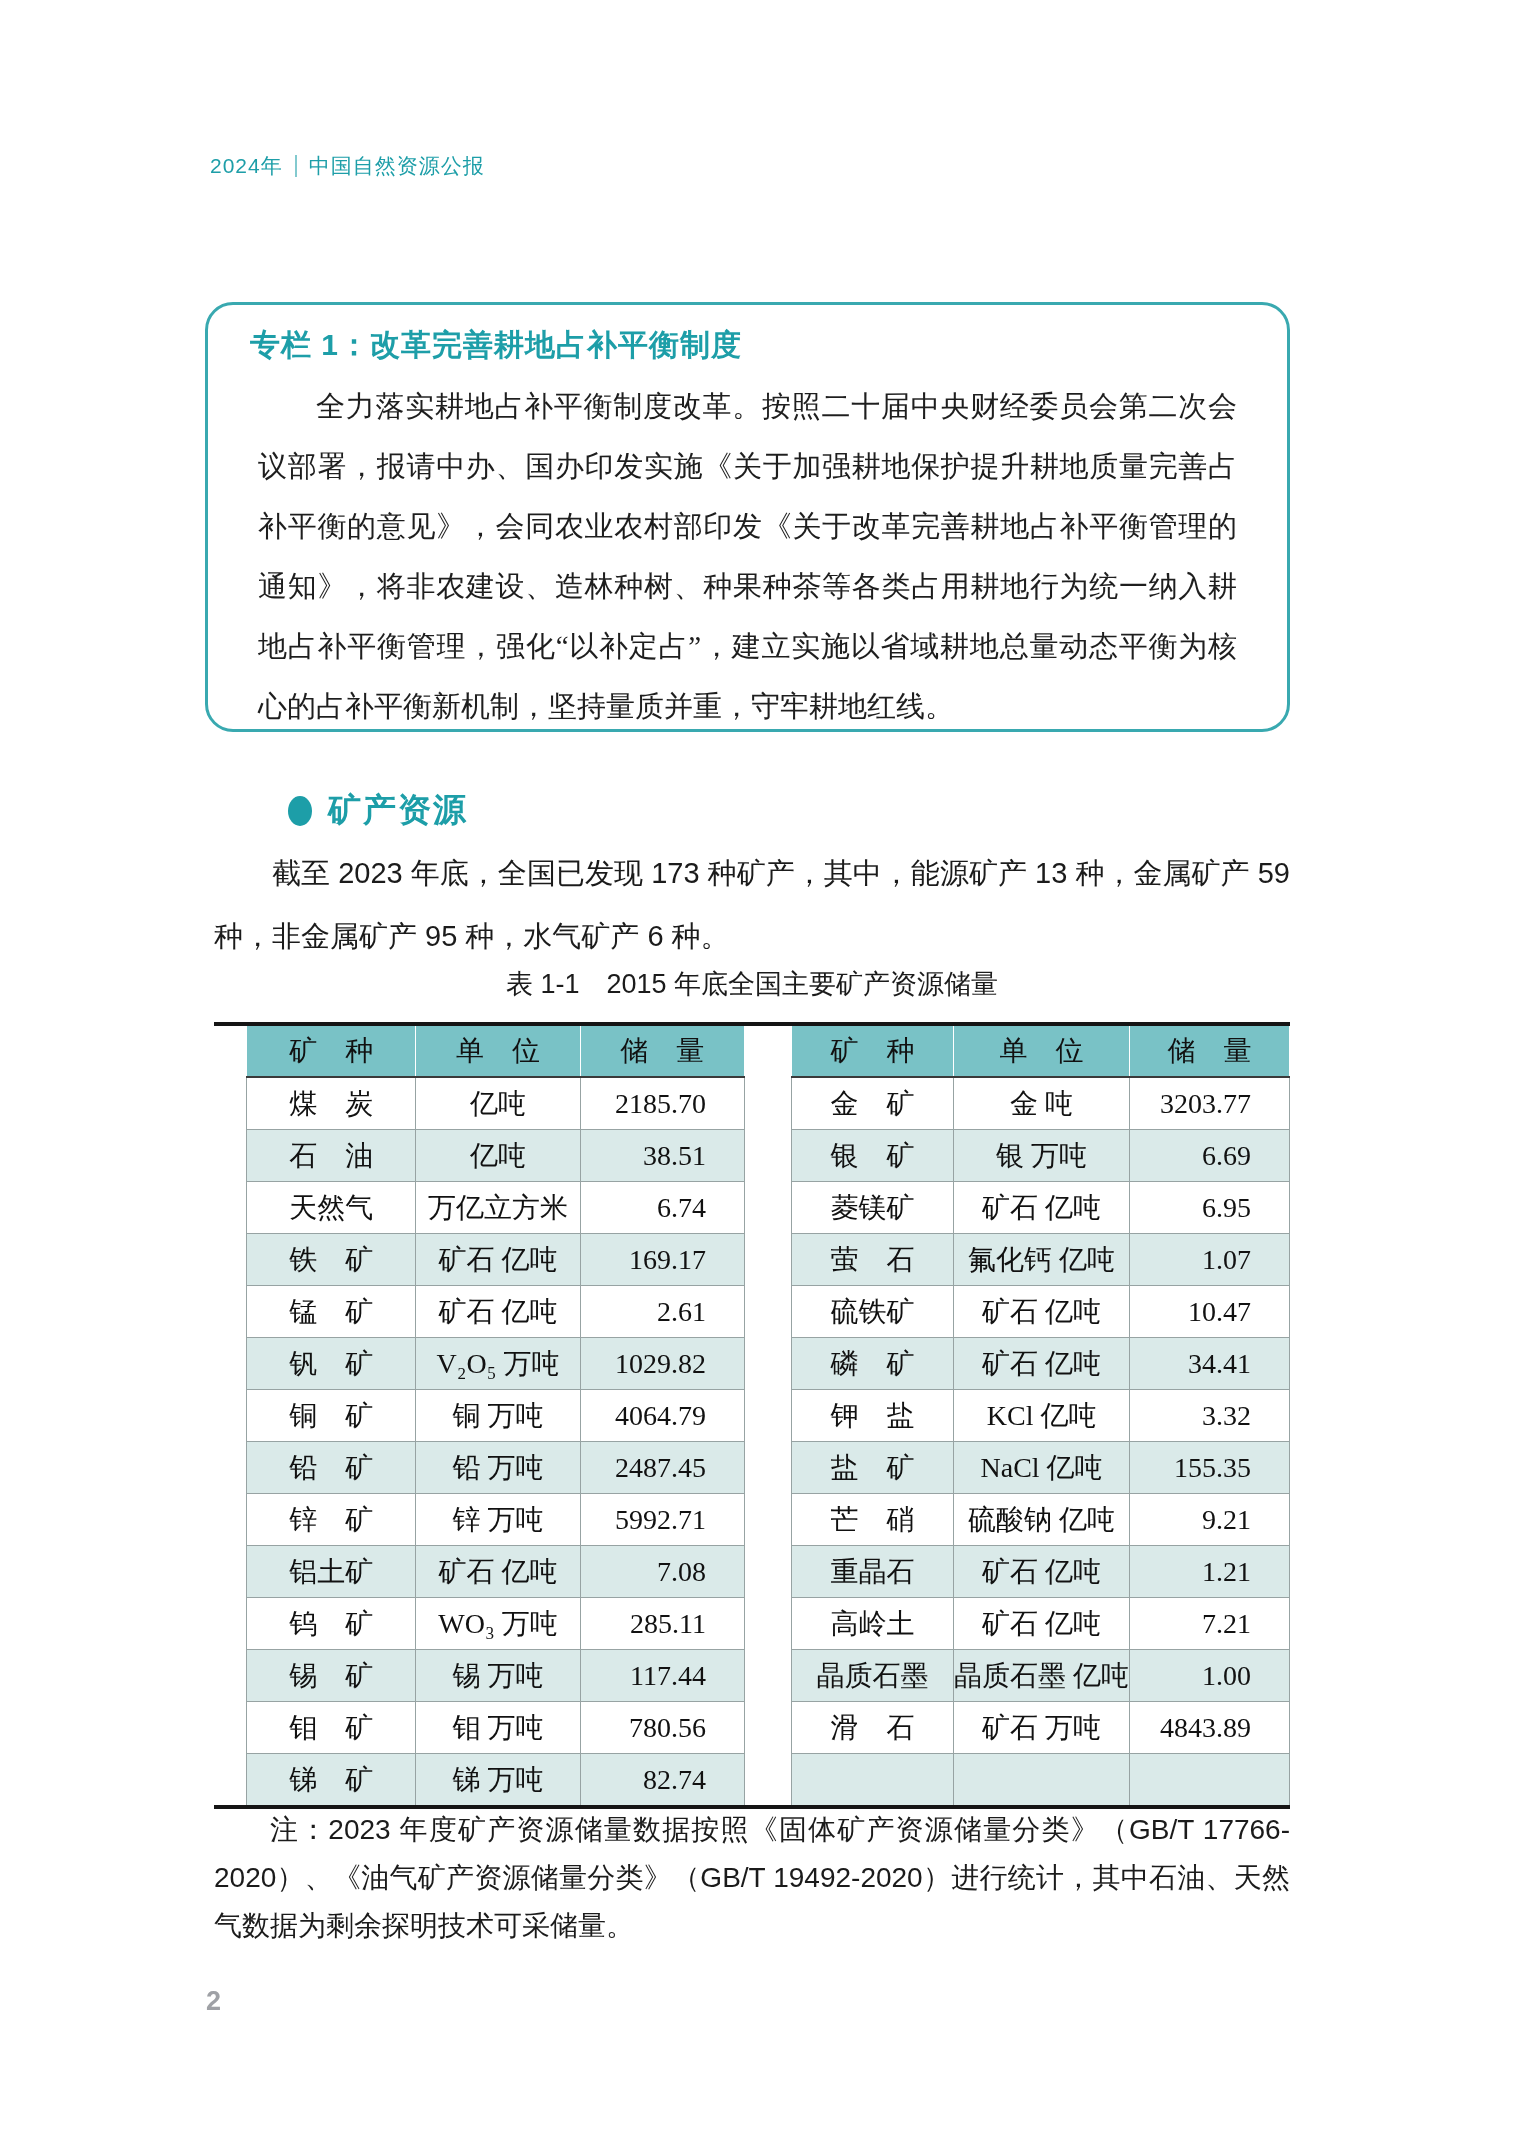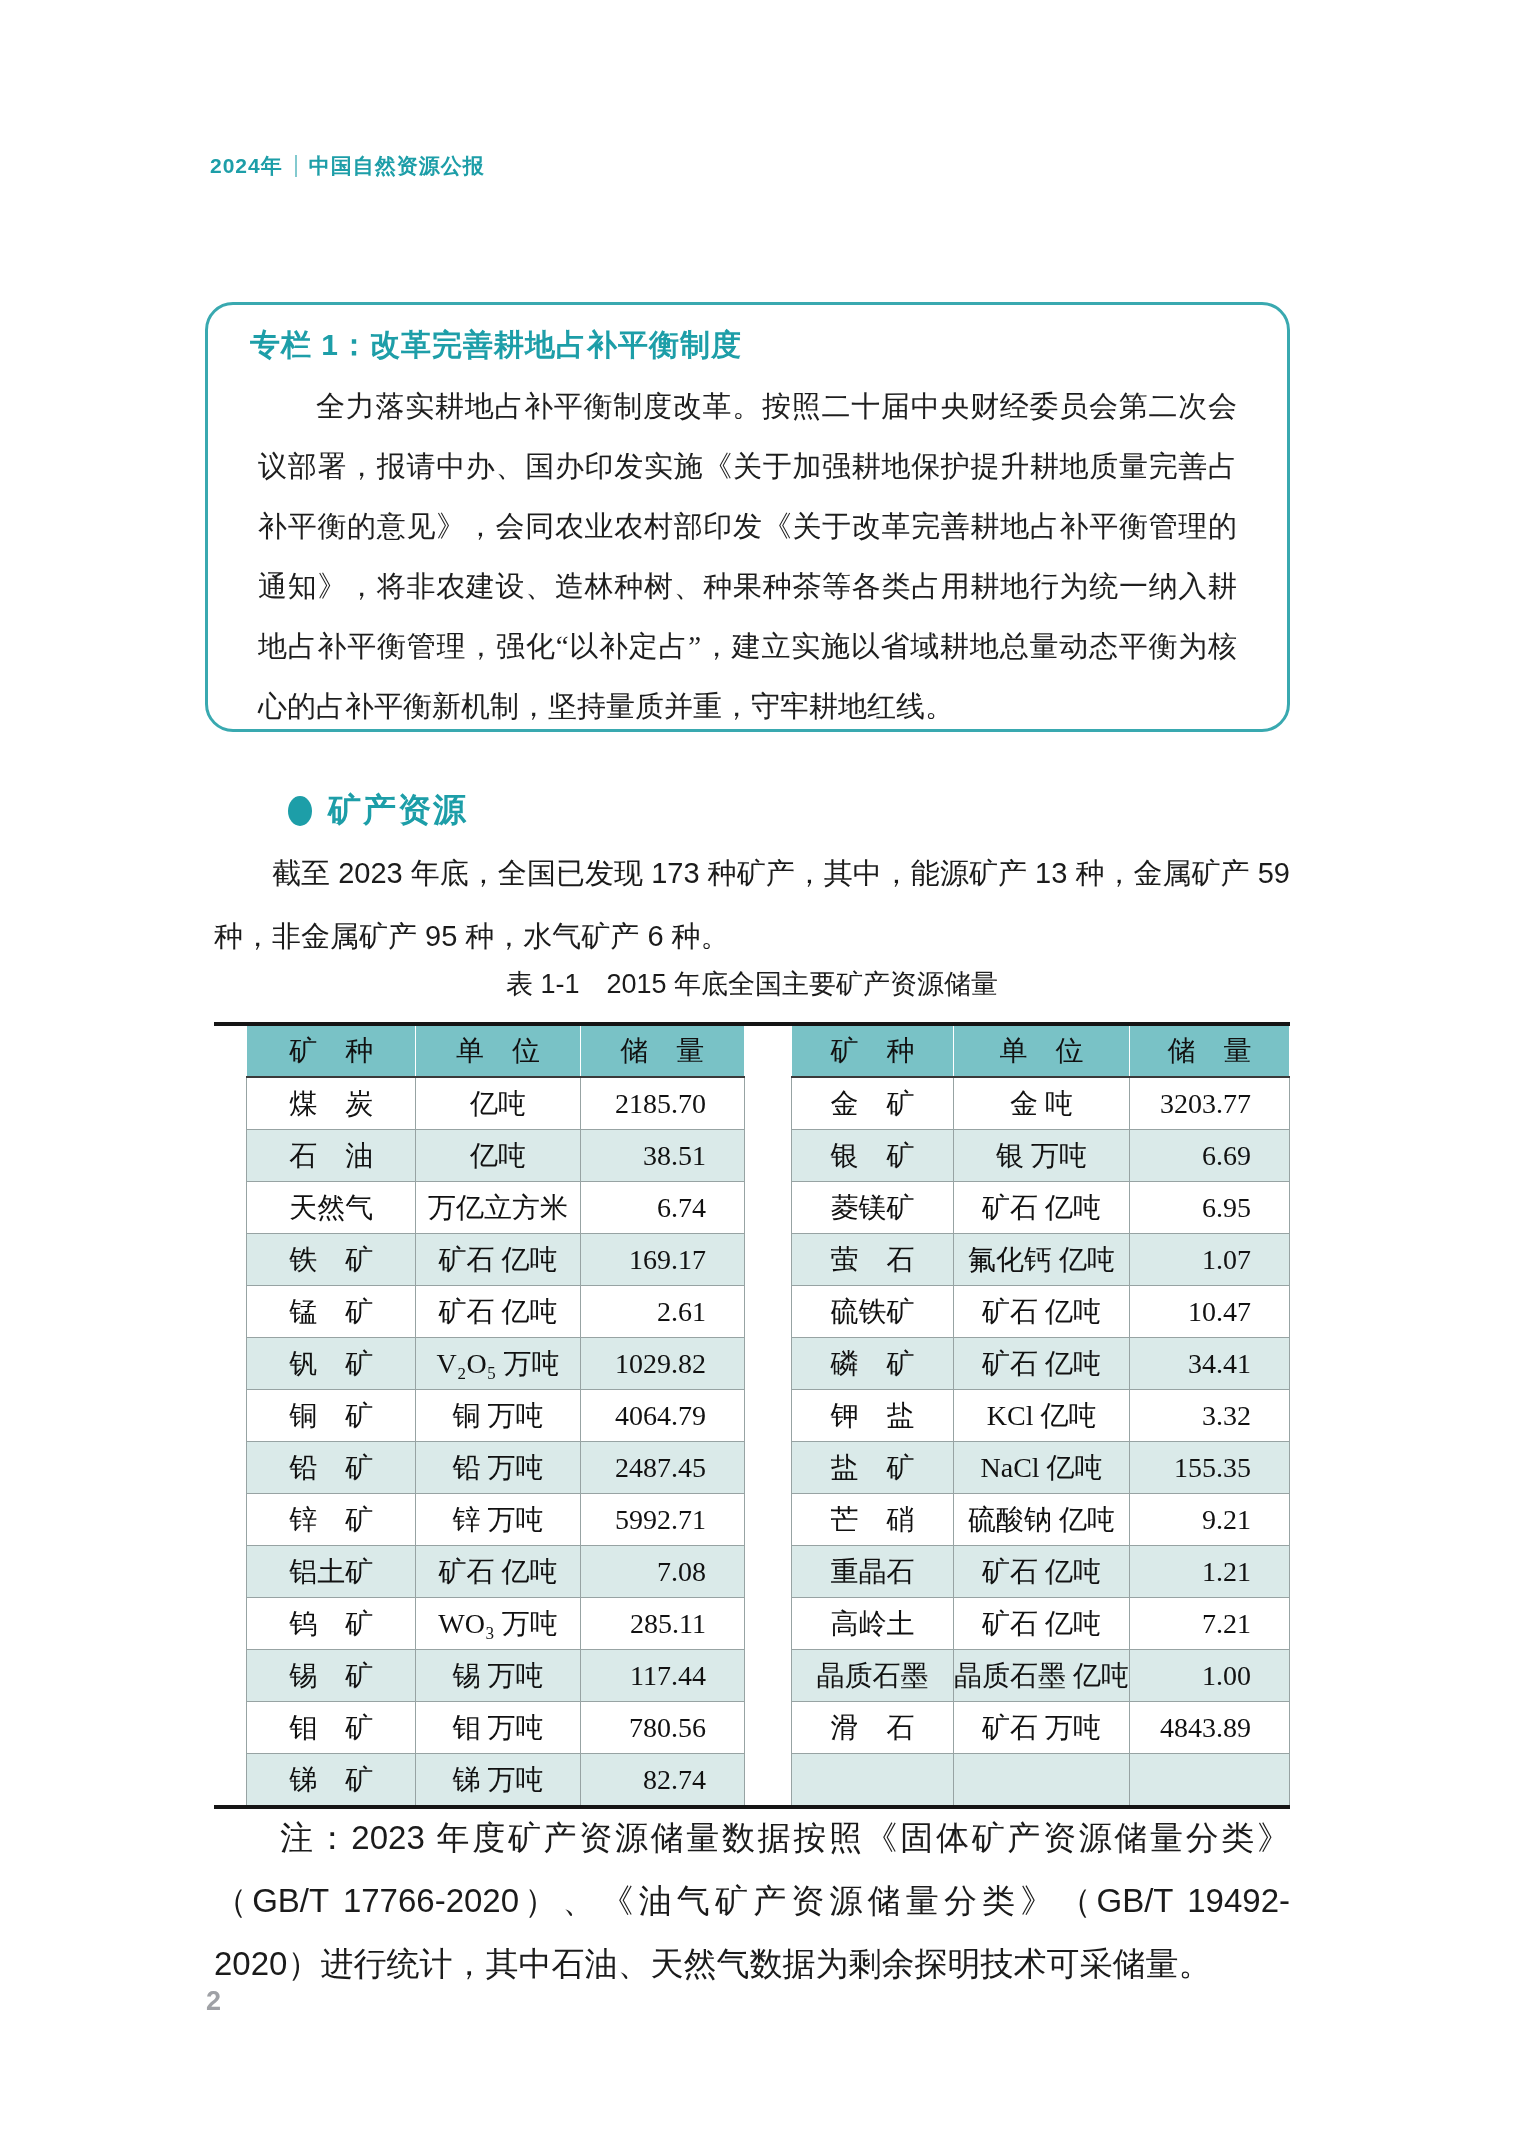--- a/index.html
+++ b/index.html
@@ -7,21 +7,21 @@
     position:relative; width:1530px; height:2147px; background:#ffffff;
     overflow:hidden; color:var(--text, #1a1a1a);
     font-family:"Liberation Serif","DejaVu Serif",serif;
   }
 
   
   .doc-header {
     position:absolute; left:210px; top:152px;
     display:flex; align-items:center; gap:12px;
     font-family:"Liberation Sans","DejaVu Sans",sans-serif;
-    font-weight:bold; font-size:21px; color:var(--accent-teal,#1d9ea8);
+    font-weight:normal; font-size:21px; color:var(--accent-teal,#1d9ea8);
     letter-spacing:1px;
   }
   .hdr-divider { width:2px; height:22px; background:var(--accent-teal,#1d9ea8); opacity:.55; }
 
   
   .panel {
     position:absolute; left:205px; top:302px; width:1085px; height:430px;
     box-sizing:border-box; border:3px solid var(--panel-border,#39a9b0);
     border-radius:28px; padding:21px 42px 0 42px; background:#fff;
   }
@@ -82,21 +82,21 @@
   }
   table.half tbody tr:first-child td { border-top:none; }
   table.half th:nth-child(1), table.half td:nth-child(1) { width:34%; }
   table.half th:nth-child(2), table.half td:nth-child(2) { width:33%; }
   table.half th:nth-child(3), table.half td:nth-child(3) { width:33%; }
   table.half td:nth-child(3) { text-align:right; padding-right:38px; box-sizing:border-box; }
   table.half tbody tr:nth-child(even) { background:var(--row-stripe,#daeae9); }
 
   .note {
     position:absolute; left:214px; top:1806px; width:1076px; margin:0;
-    font-size:33px; line-height:63px; text-indent:2em; text-align:justify;
+    font-size:28px; line-height:48px; text-indent:2em; text-align:justify;
     font-family:"Liberation Sans","DejaVu Sans",sans-serif; color:#1b1b1b;
   }
 
   .page-number {
     position:absolute; left:206px; top:1986px;
     font-family:"Liberation Sans","DejaVu Sans",sans-serif;
     font-weight:bold; font-size:27px; color:var(--page-number-gray,#9fa1a6);
   }
 </style>
 </head>

